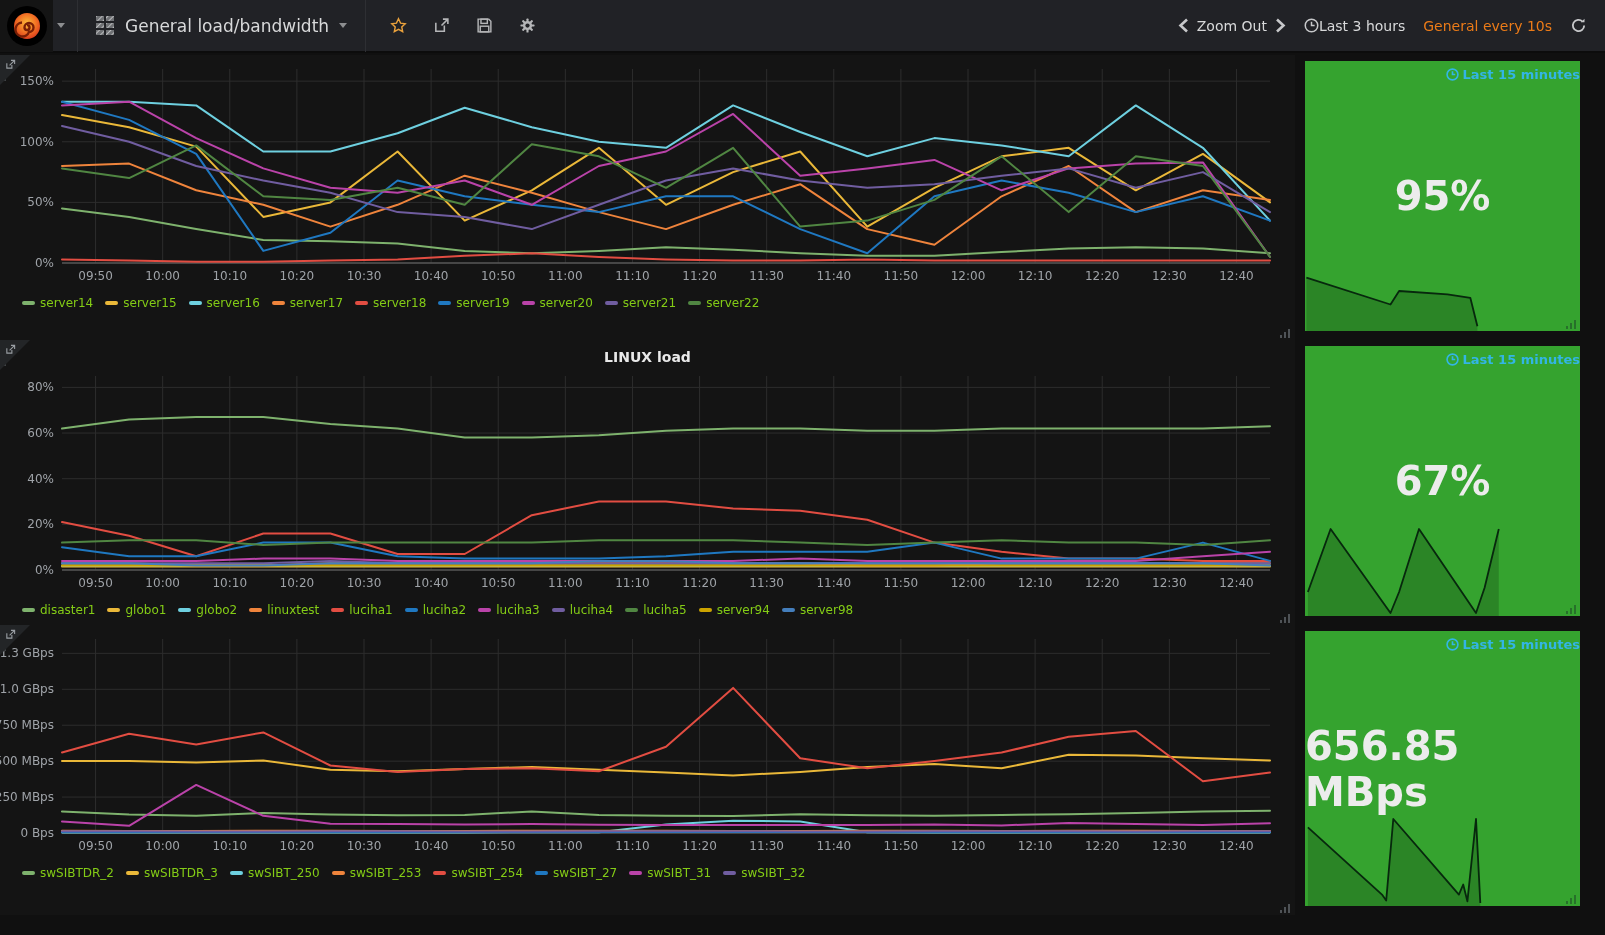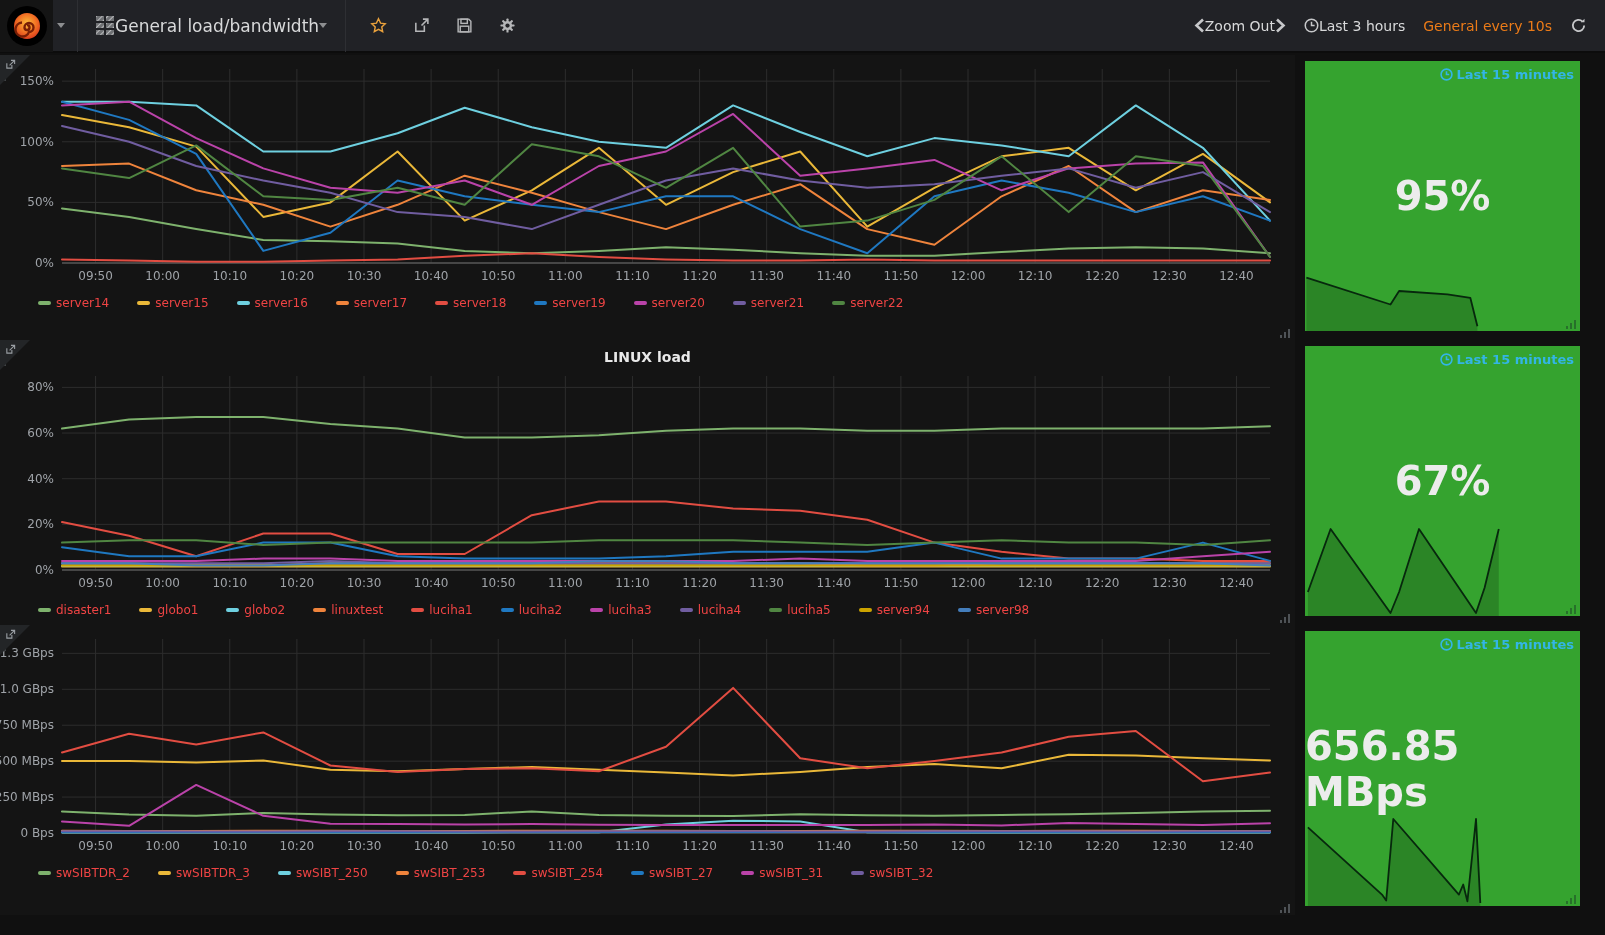--- a/index.html
+++ b/index.html
@@ -9,56 +9,56 @@
   
   .navbar { height:53px; background:#212226; border-bottom:2px solid #0c0c0c;
     display:flex; align-items:center; }
   .logo-tile { width:53px; height:53px; background:#141414; display:flex;
     align-items:center; justify-content:center; }
   .logo-circle { width:40px; height:40px; border-radius:50%; background:#000;
     display:flex; align-items:center; justify-content:center; }
   .logo-caret { margin-left:4px; }
   .caret { width:0; height:0; border-left:4px solid transparent;
     border-right:4px solid transparent; border-top:5px solid #8d8e90; display:inline-block; }
-  .dash-picker { height:53px; display:flex; align-items:center; 
+  .dash-picker { height:53px; display:flex; align-items:center; gap:10px;
     padding:0 18px; margin-left:12px; border-left:1px solid #2e2f33;
     border-right:1px solid #2e2f33; cursor:pointer; }
   .dash-title { font-size:17px; color:#d8d9da; }
   .nav-icons { display:flex; align-items:center; gap:26px; padding:0 24px; }
   .nav-ic { cursor:pointer; display:flex; align-items:center; }
   .nav-right { margin-left:auto; display:flex; align-items:center; gap:18px; padding-right:18px;
     font-size:14px; }
-  .zoom-ctl { display:flex; align-items:center; gap:0; }
+  .zoom-ctl { display:flex; align-items:center; gap:8px; }
   .time-ctl { display:flex; align-items:center; }
   .refresh-label { color:#eb7b18; }
 
   
   .main { display:grid; grid-template-columns:1295px 290px; padding:2px 8px 0 0; }
   .rowcell { position:relative; height:285px; }
   .rowcell.r3 { height:290px; }
 
   
   .chart-panel { position:relative; width:100%; height:100%; background:#141414; padding-top:6px; }
   .corner { position:absolute; top:0; left:0; width:0; height:0;
     border-top:30px solid #232527; border-right:30px solid transparent; }
   .corner-ic { position:absolute; top:4px; left:5px; }
   .dots { position:absolute; left:2px; top:8px; display:flex; flex-direction:column; gap:3px; }
   .dots i { width:4px; height:4px; background:#3f4244; display:block; }
   .panel-title { text-align:center; font-size:14px; font-weight:bold; color:#e9e9e9;
     height:22px; line-height:22px; cursor:pointer; }
-  .legend { display:flex; gap:28px; padding-left:38px; font-size:12px; color:#ef4444;
+  .legend { display:flex; gap:12px; padding-left:22px; font-size:12px; color:#84cc16;
     height:24px; align-items:center; }
   .legend .litem { display:flex; align-items:center; gap:5px; cursor:pointer; }
   .legend .litem i { width:13px; height:4px; border-radius:2px; display:inline-block; }
   .rsz { position:absolute; right:4px; bottom:2px; }
 
   
   .stat-panel { position:absolute; left:10px; right:5px; top:6px; bottom:9px;
     background:#35a32f; overflow:hidden; }
-  .stat-head { position:absolute; top:6px; right:6px; display:flex; align-items:center; gap:4px;
+  .stat-head { position:absolute; top:6px; right:0; display:flex; align-items:center; gap:4px;
     color:#33b5e5; font-size:13px; font-weight:bold; }
   .stat-value { position:absolute; top:0; left:0; right:0; bottom:0; display:flex;
     align-items:center; justify-content:center; font-size:40px; font-weight:bold; color:#ececec; }
   .stat-spark { position:absolute; left:0; right:0; bottom:0; }
   .stat-rsz { position:absolute; right:3px; bottom:2px; }
   text { font-family:"DejaVu Sans","Liberation Sans",sans-serif; }
 </style>
 </head>
 <body>
 

